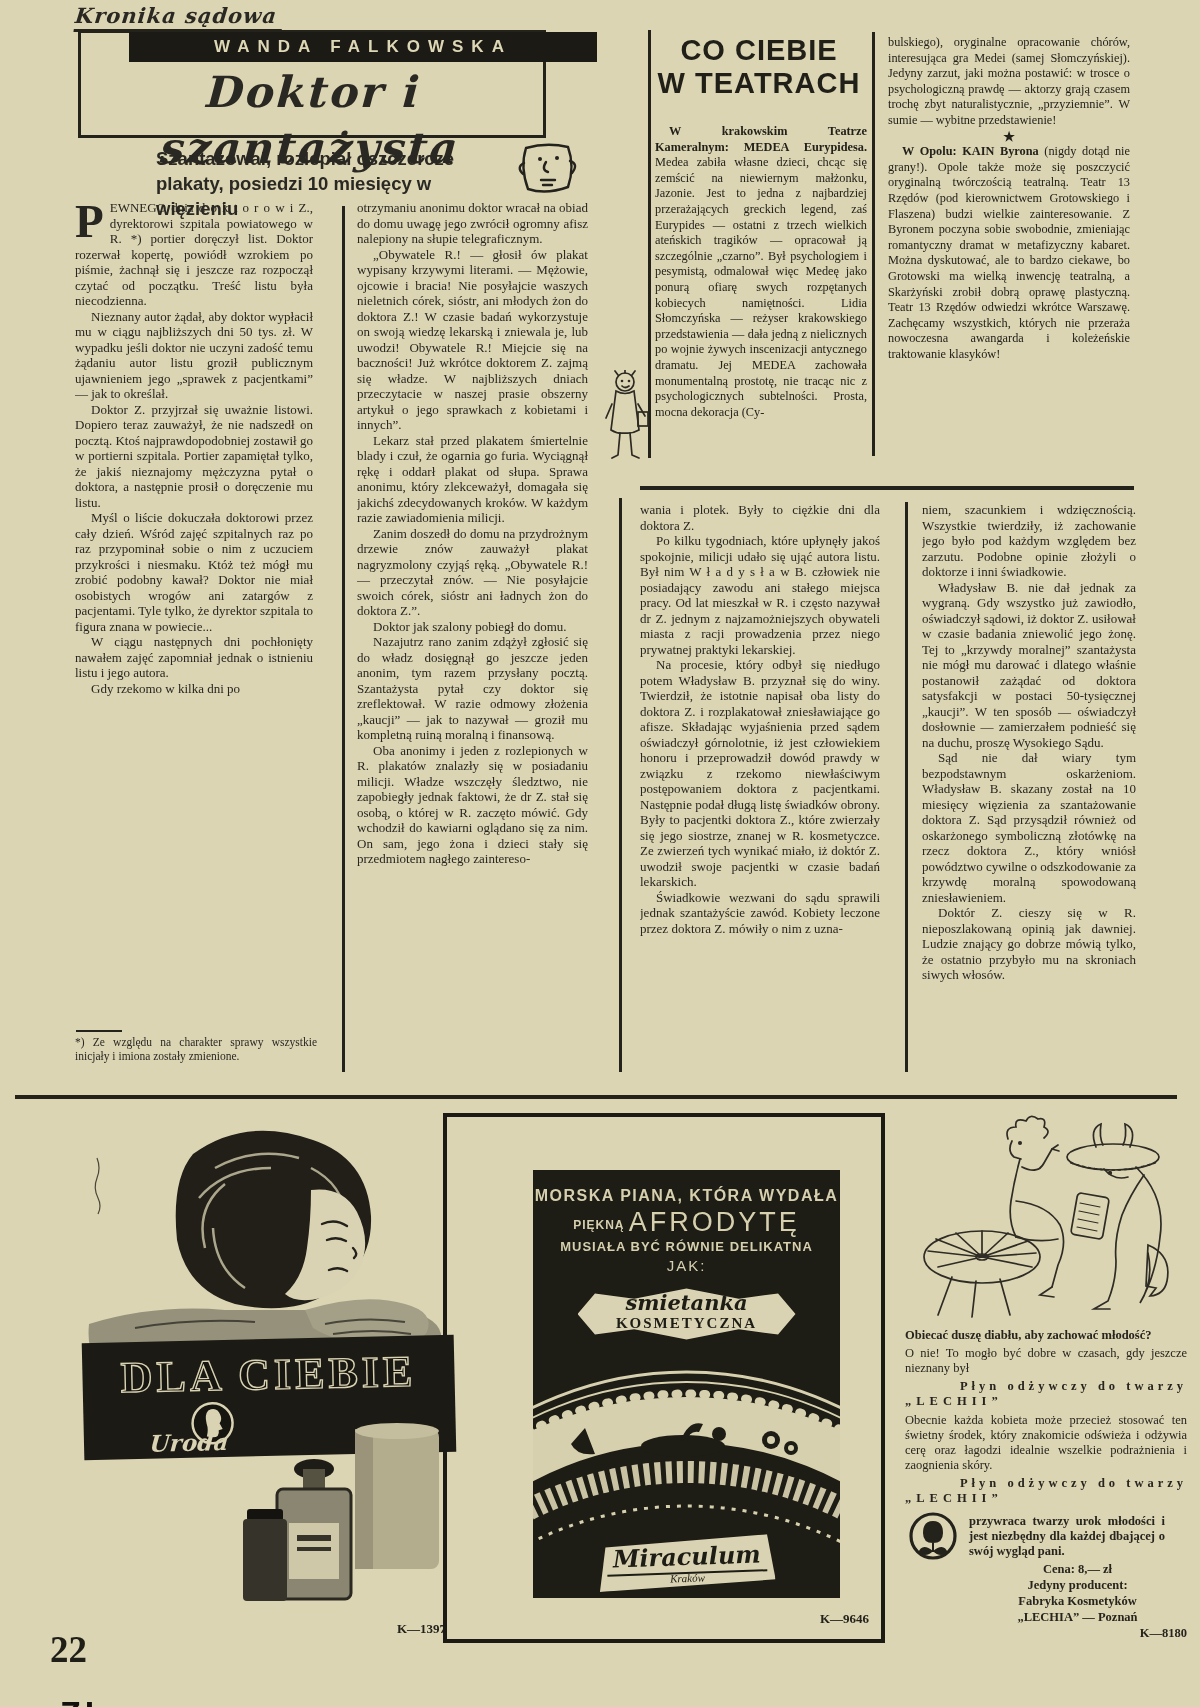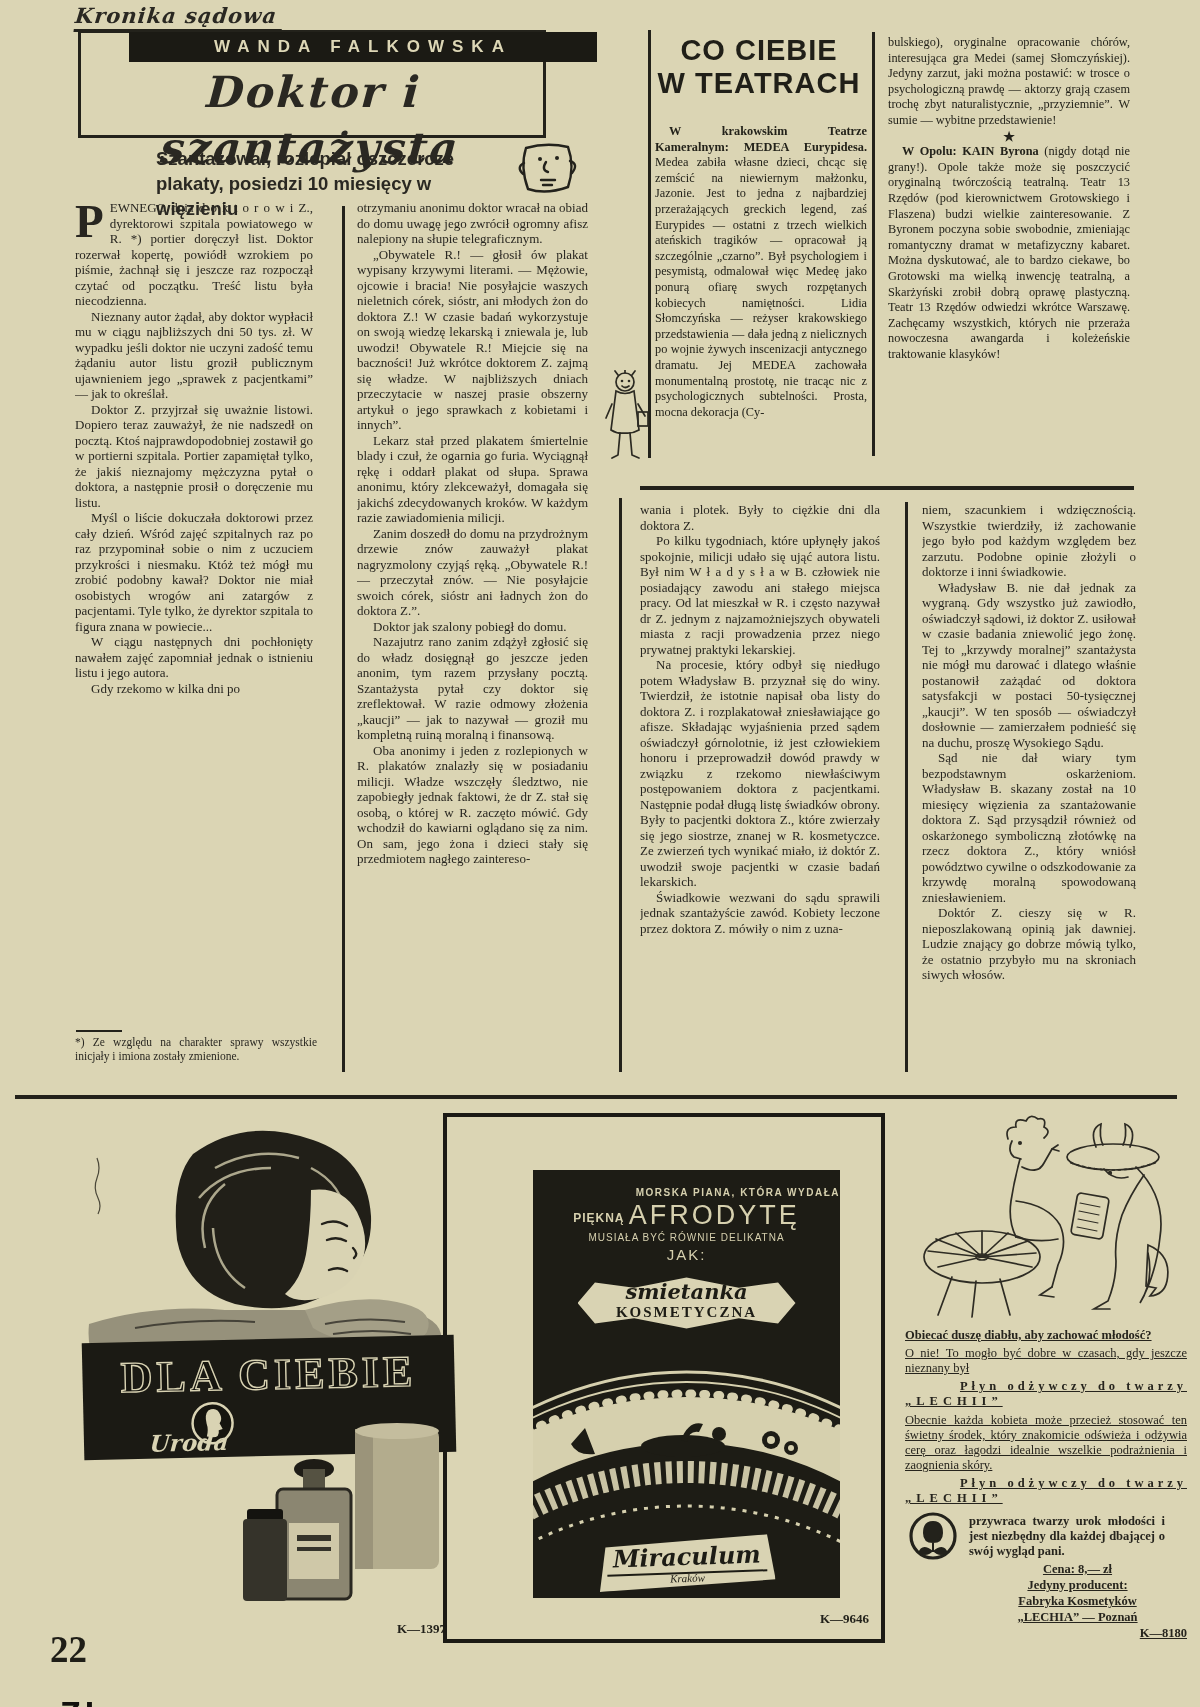--- a/index.html
+++ b/index.html
@@ -36,40 +36,40 @@
   
   .adtag{position:absolute;font:bold 13px "Liberation Serif",serif;color:#23221b;}
   
   .banner{position:absolute;left:8px;top:236px;width:372px;height:117px;background:#1b1a14;transform:rotate(-1.3deg);}
   .uroda-script{position:absolute;left:66px;top:88px;color:#d9d3b3;
                 font:bold italic 23px "DejaVu Serif",serif;transform:skewX(-6deg);}
   
   .midframe{position:absolute;left:443px;top:1113px;width:434px;height:522px;border:4px solid #1b1a14;}
   .midpanel{position:absolute;left:86px;top:53px;width:307px;height:428px;background:#1d1c15;color:#d6d0ae;
             text-align:center;font-family:"Liberation Sans",sans-serif;}
-  .mp-l1{margin-top:17px;font-size:10px;letter-spacing:1.5px;font-weight:bold;text-align:right;}
+  .mp-l1{margin-top:17px;font-size:16px;letter-spacing:1.5px;font-weight:bold;}
   .mp-l2{margin-top:2px;font-size:12px;letter-spacing:1px;font-weight:bold;}
   .mp-l2 .big{font-size:27px;letter-spacing:3px;font-weight:normal;vertical-align:-2px;}
-  .mp-l3{margin-top:1px;font-size:10px;letter-spacing:1px;font-weight:normal;}
+  .mp-l3{margin-top:1px;font-size:13px;letter-spacing:1px;font-weight:bold;}
   .mp-l4{margin-top:3px;font-size:15px;letter-spacing:2px;}
   .badge1{position:relative;width:218px;height:64px;margin:8px auto 0;background:#d9d3b3;color:#1d1c15;
           clip-path:polygon(0 50%,8% 18%,26% 26%,50% 10%,74% 26%,92% 18%,100% 50%,92% 82%,74% 74%,50% 90%,26% 74%,8% 82%);}
   .badge1 .scr{font:bold italic 21px/26px "DejaVu Serif",serif;padding-top:8px;}
   .badge1 .caps{font:bold 15px/15px "Liberation Serif",serif;letter-spacing:2px;}
   .arcs{position:absolute;left:0;bottom:0;}
   .badge2{position:absolute;left:50%;bottom:8px;width:176px;height:54px;margin-left:-88px;background:#d9d3b3;color:#1d1c15;
           clip-path:polygon(4% 16%,96% 2%,100% 86%,0 98%);transform:rotate(-2deg);text-align:center;}
   .badge2 .scr{font:bold italic 24px/30px "DejaVu Serif",serif;margin-top:6px;border-bottom:2px solid #1d1c15;
                display:inline-block;padding:0 6px;}
   .badge2 .city{font:italic 11px "Liberation Serif",serif;margin-top:-2px;}
   
   .lechia{position:absolute;left:905px;top:1328px;width:282px;font:12.5px/15px "Liberation Serif",serif;
           text-align:justify;color:#26241d;}
   .lechia .b{font-weight:bold;}
-  .lechia p{margin:0 0 3px 0;text-decoration:underline;}
+  .lechia p{margin:0 0 3px 0;}
   .lechia .prod{font-weight:bold;text-align:right;letter-spacing:4px;margin:3px 0 0 0;}
   .lechia .prodname{font-weight:bold;text-align:left;letter-spacing:5px;margin:0 0 4px 0;}
   .claimrow{display:flex;align-items:center;gap:10px;margin:2px 0 0 2px;}
   .claim{width:196px;text-align:justify;font-weight:bold;}
   .centerblock{margin-left:70px;width:205px;text-align:center;}
   .centerblock p{margin:0 0 1px 0;}
   .tagright{text-align:right;margin-right:4px;font-weight:bold;}
   
   .pagenum{position:absolute;left:50px;top:1628px;font:bold 37px "Liberation Serif",serif;color:#1f1e17;}
   .cutmark{position:absolute;left:60px;top:1696px;width:70px;height:11px;overflow:hidden;

